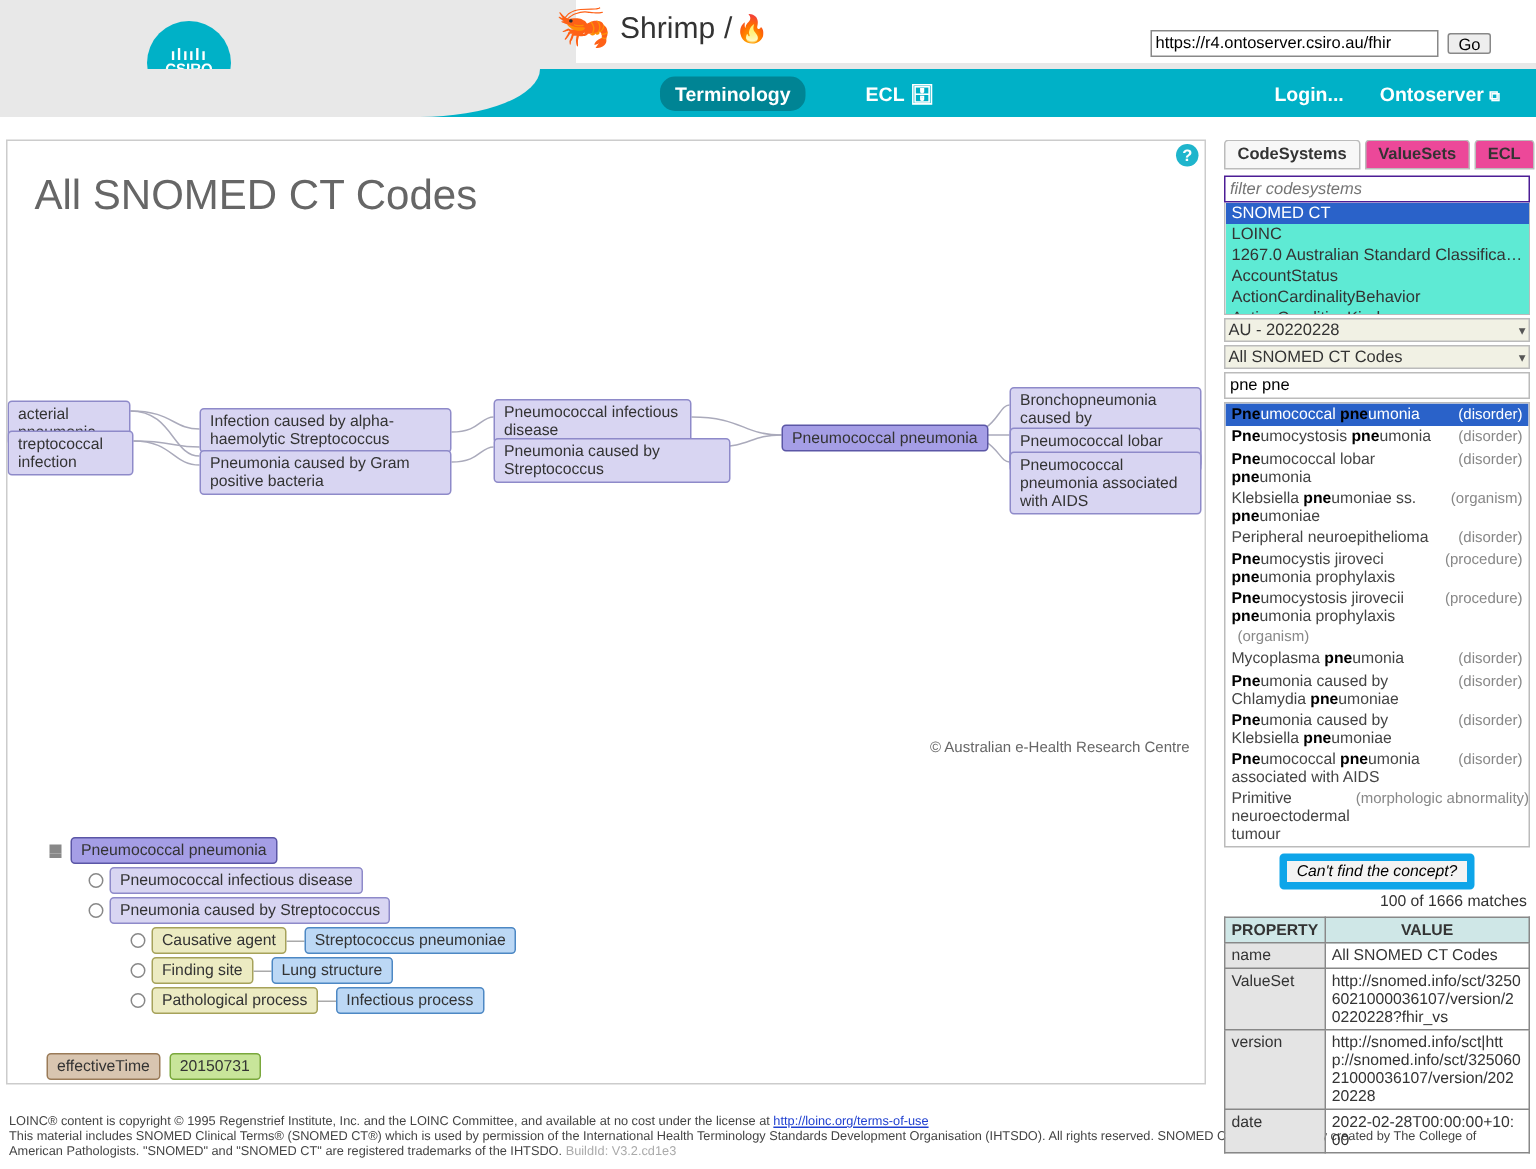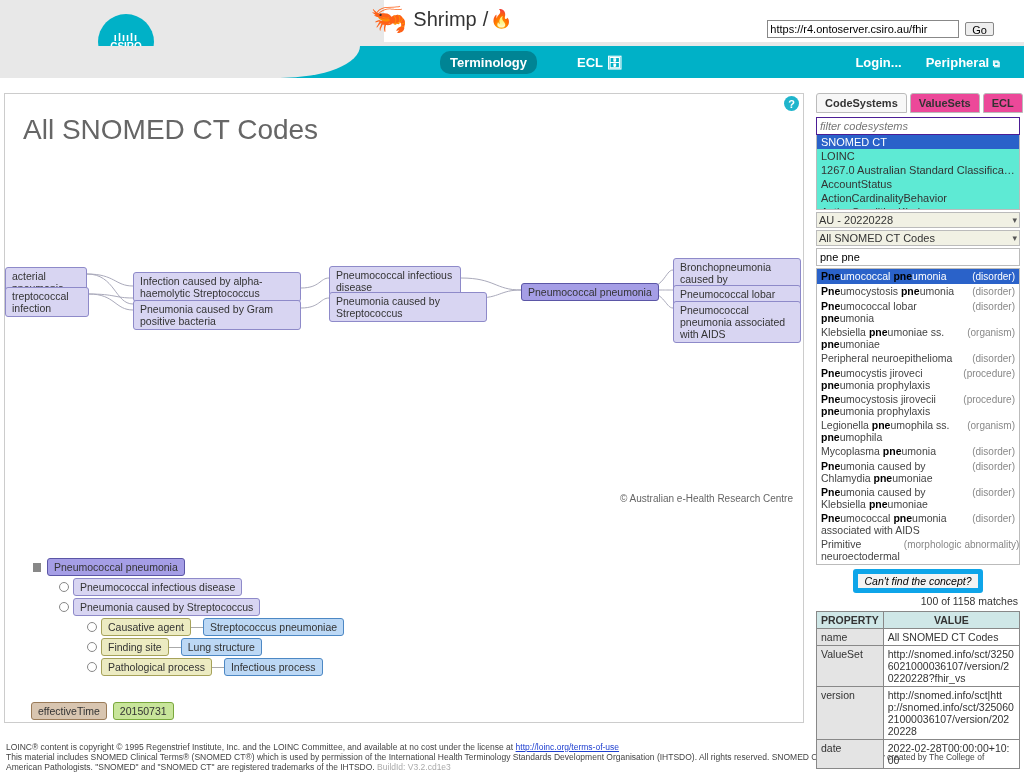--- a/index.html
+++ b/index.html
@@ -442,21 +442,21 @@
     <button>Go</button>
   </div>
   <div class="navband">
     <div class="nav-swoosh"></div>
     <div class="nav-items">
       <span class="nav-btn active">Terminology</span>
       <span class="nav-btn"><span>ECL</span> <span>🗄</span></span>
     </div>
     <div class="nav-right">
       <span>Login...</span>
-      <span><span>Peripheral</span> <span style="font-size:10px;">⧉</span></span>
+      <span><span>Ontoserver</span> <span style="font-size:10px;">⧉</span></span>
     </div>
   </div>
 </div>
 
 <div class="main">
 
   <div class="left-pane">
     <div class="help-icon">?</div>
     <div class="page-title">All SNOMED CT Codes</div>
 
@@ -579,21 +579,20 @@
         </div>
         <div class="rrow">
           <span class="lbl"><b>Pne</b>umocystis jiroveci <b>pne</b>umonia prophylaxis</span>
           <span class="typ">(procedure)</span>
         </div>
         <div class="rrow">
           <span class="lbl"><b>Pne</b>umocystosis jirovecii <b>pne</b>umonia prophylaxis</span>
           <span class="typ">(procedure)</span>
         </div>
         <div class="rrow">
-          <span class="lbl">Legionella <b>pne</b>umophila ss. <b>pne</b>umophila</span>
           <span class="typ">(organism)</span>
         </div>
         <div class="rrow">
           <span class="lbl">Mycoplasma <b>pne</b>umonia</span>
           <span class="typ">(disorder)</span>
         </div>
         <div class="rrow">
           <span class="lbl"><b>Pne</b>umonia caused by Chlamydia <b>pne</b>umoniae</span>
           <span class="typ">(disorder)</span>
         </div>
@@ -606,21 +605,21 @@
           <span class="typ">(disorder)</span>
         </div>
         <div class="rrow">
           <span class="lbl">Primitive neuroectodermal tumour</span>
           <span class="typ">(morphologic abnormality)</span>
         </div>
       </div>
     <div class="cant-find">
       <button>Can't find the concept?</button>
     </div>
-    <div class="match-count">100 of 1158 matches</div>
+    <div class="match-count">100 of 1666 matches</div>
     <table class="prop-table">
       <tbody>
           <tr>
             <th>PROPERTY</th>
             <th>VALUE</th>
           </tr>
       <tr>
             <td class="key">name</td>
             <td>All SNOMED CT Codes</td>
           </tr>

